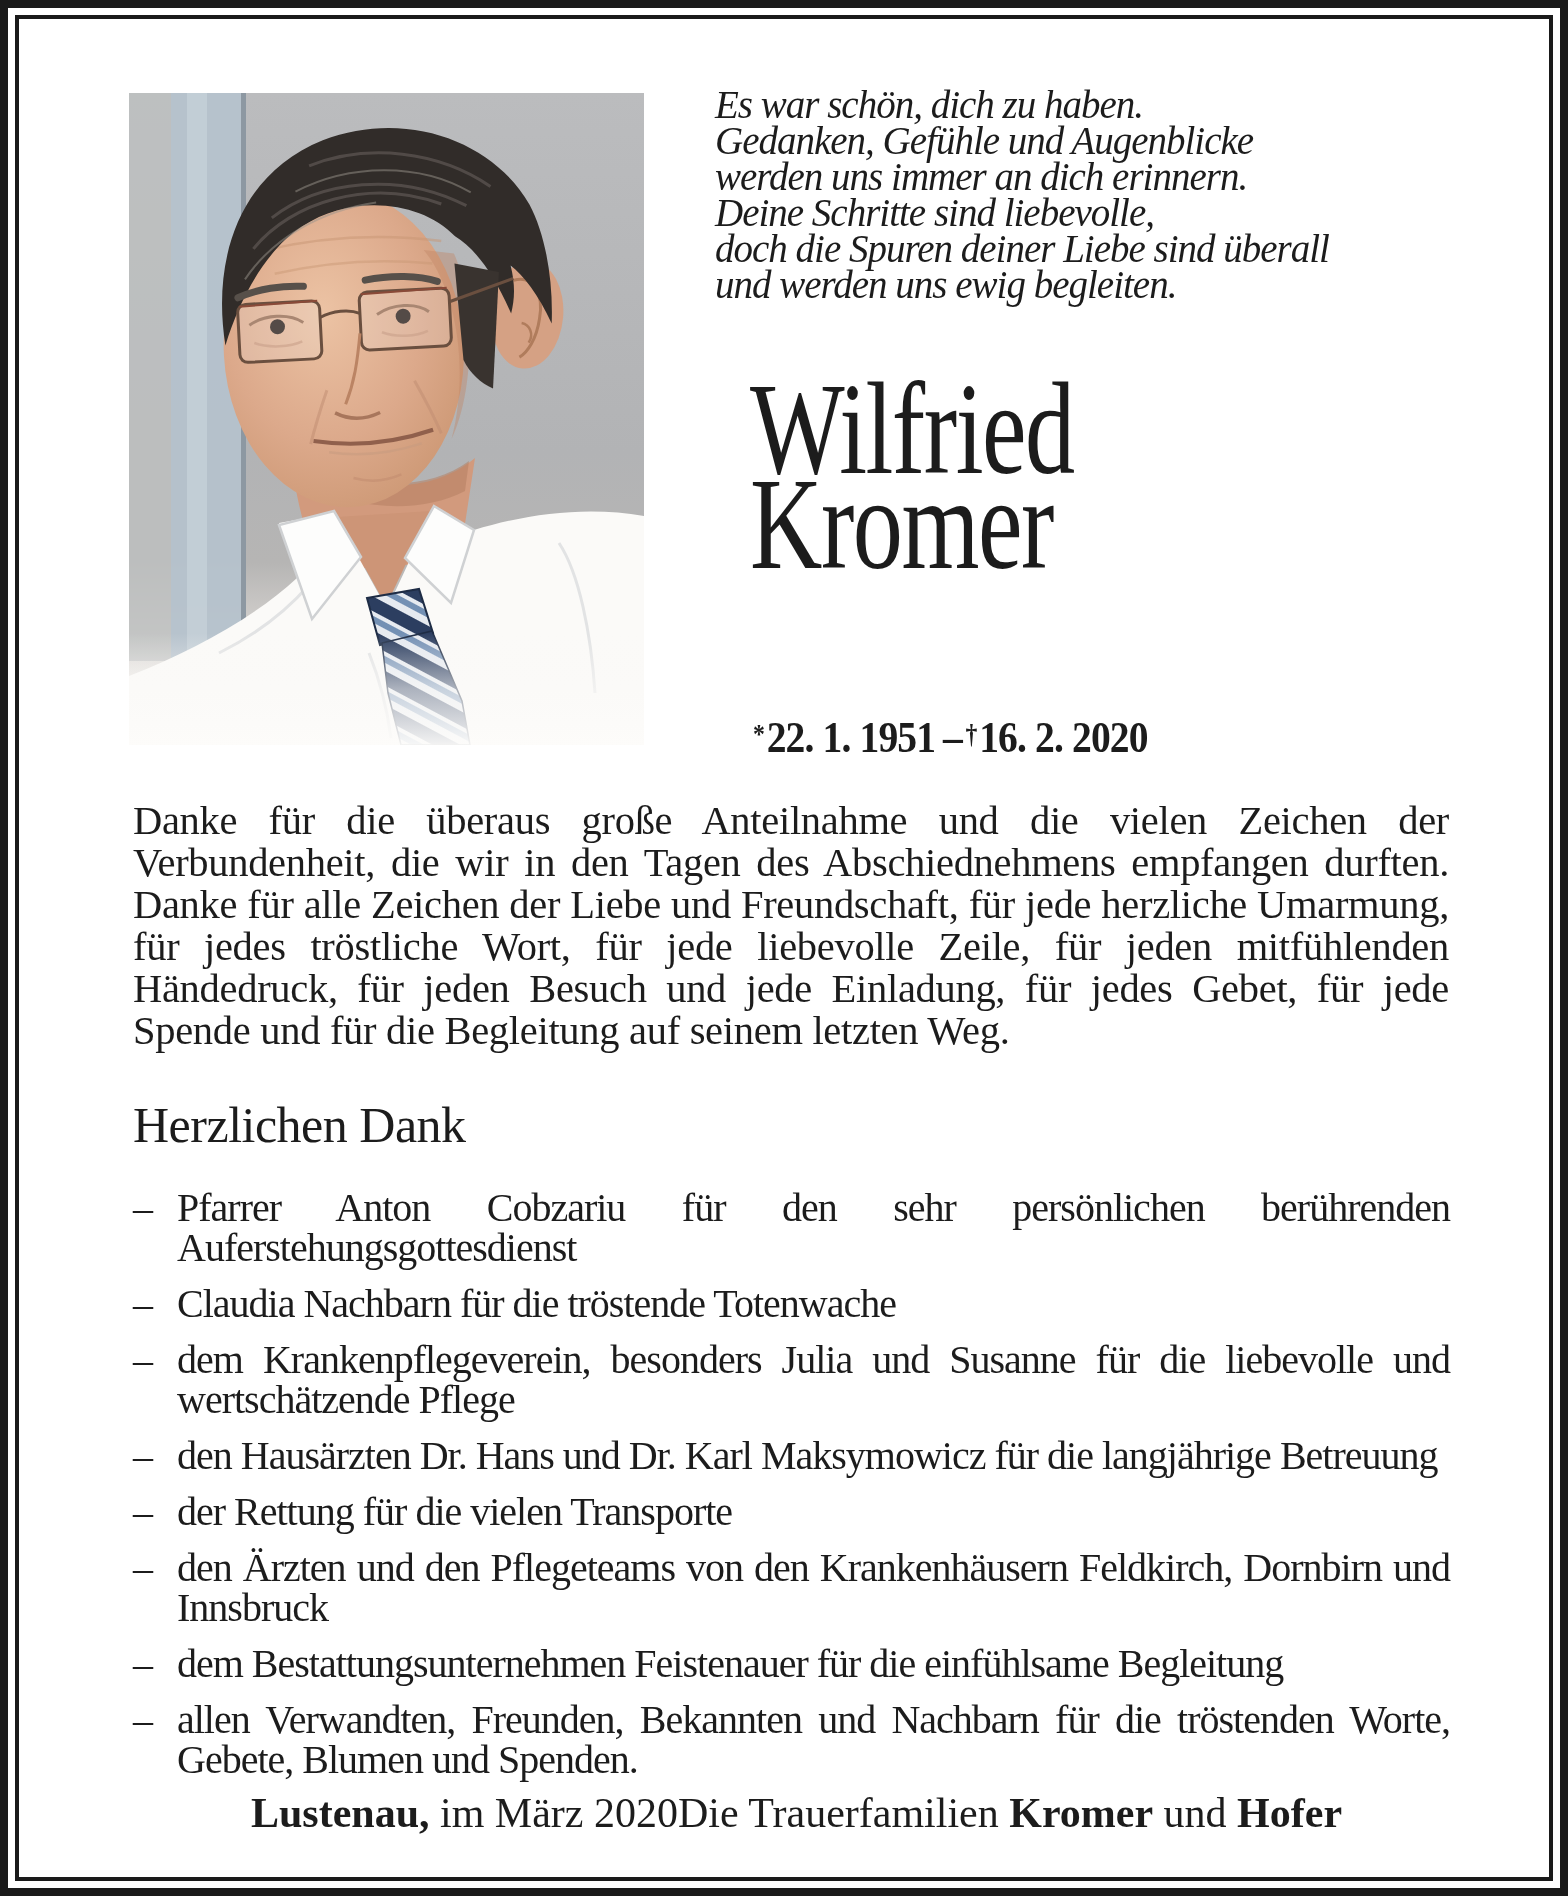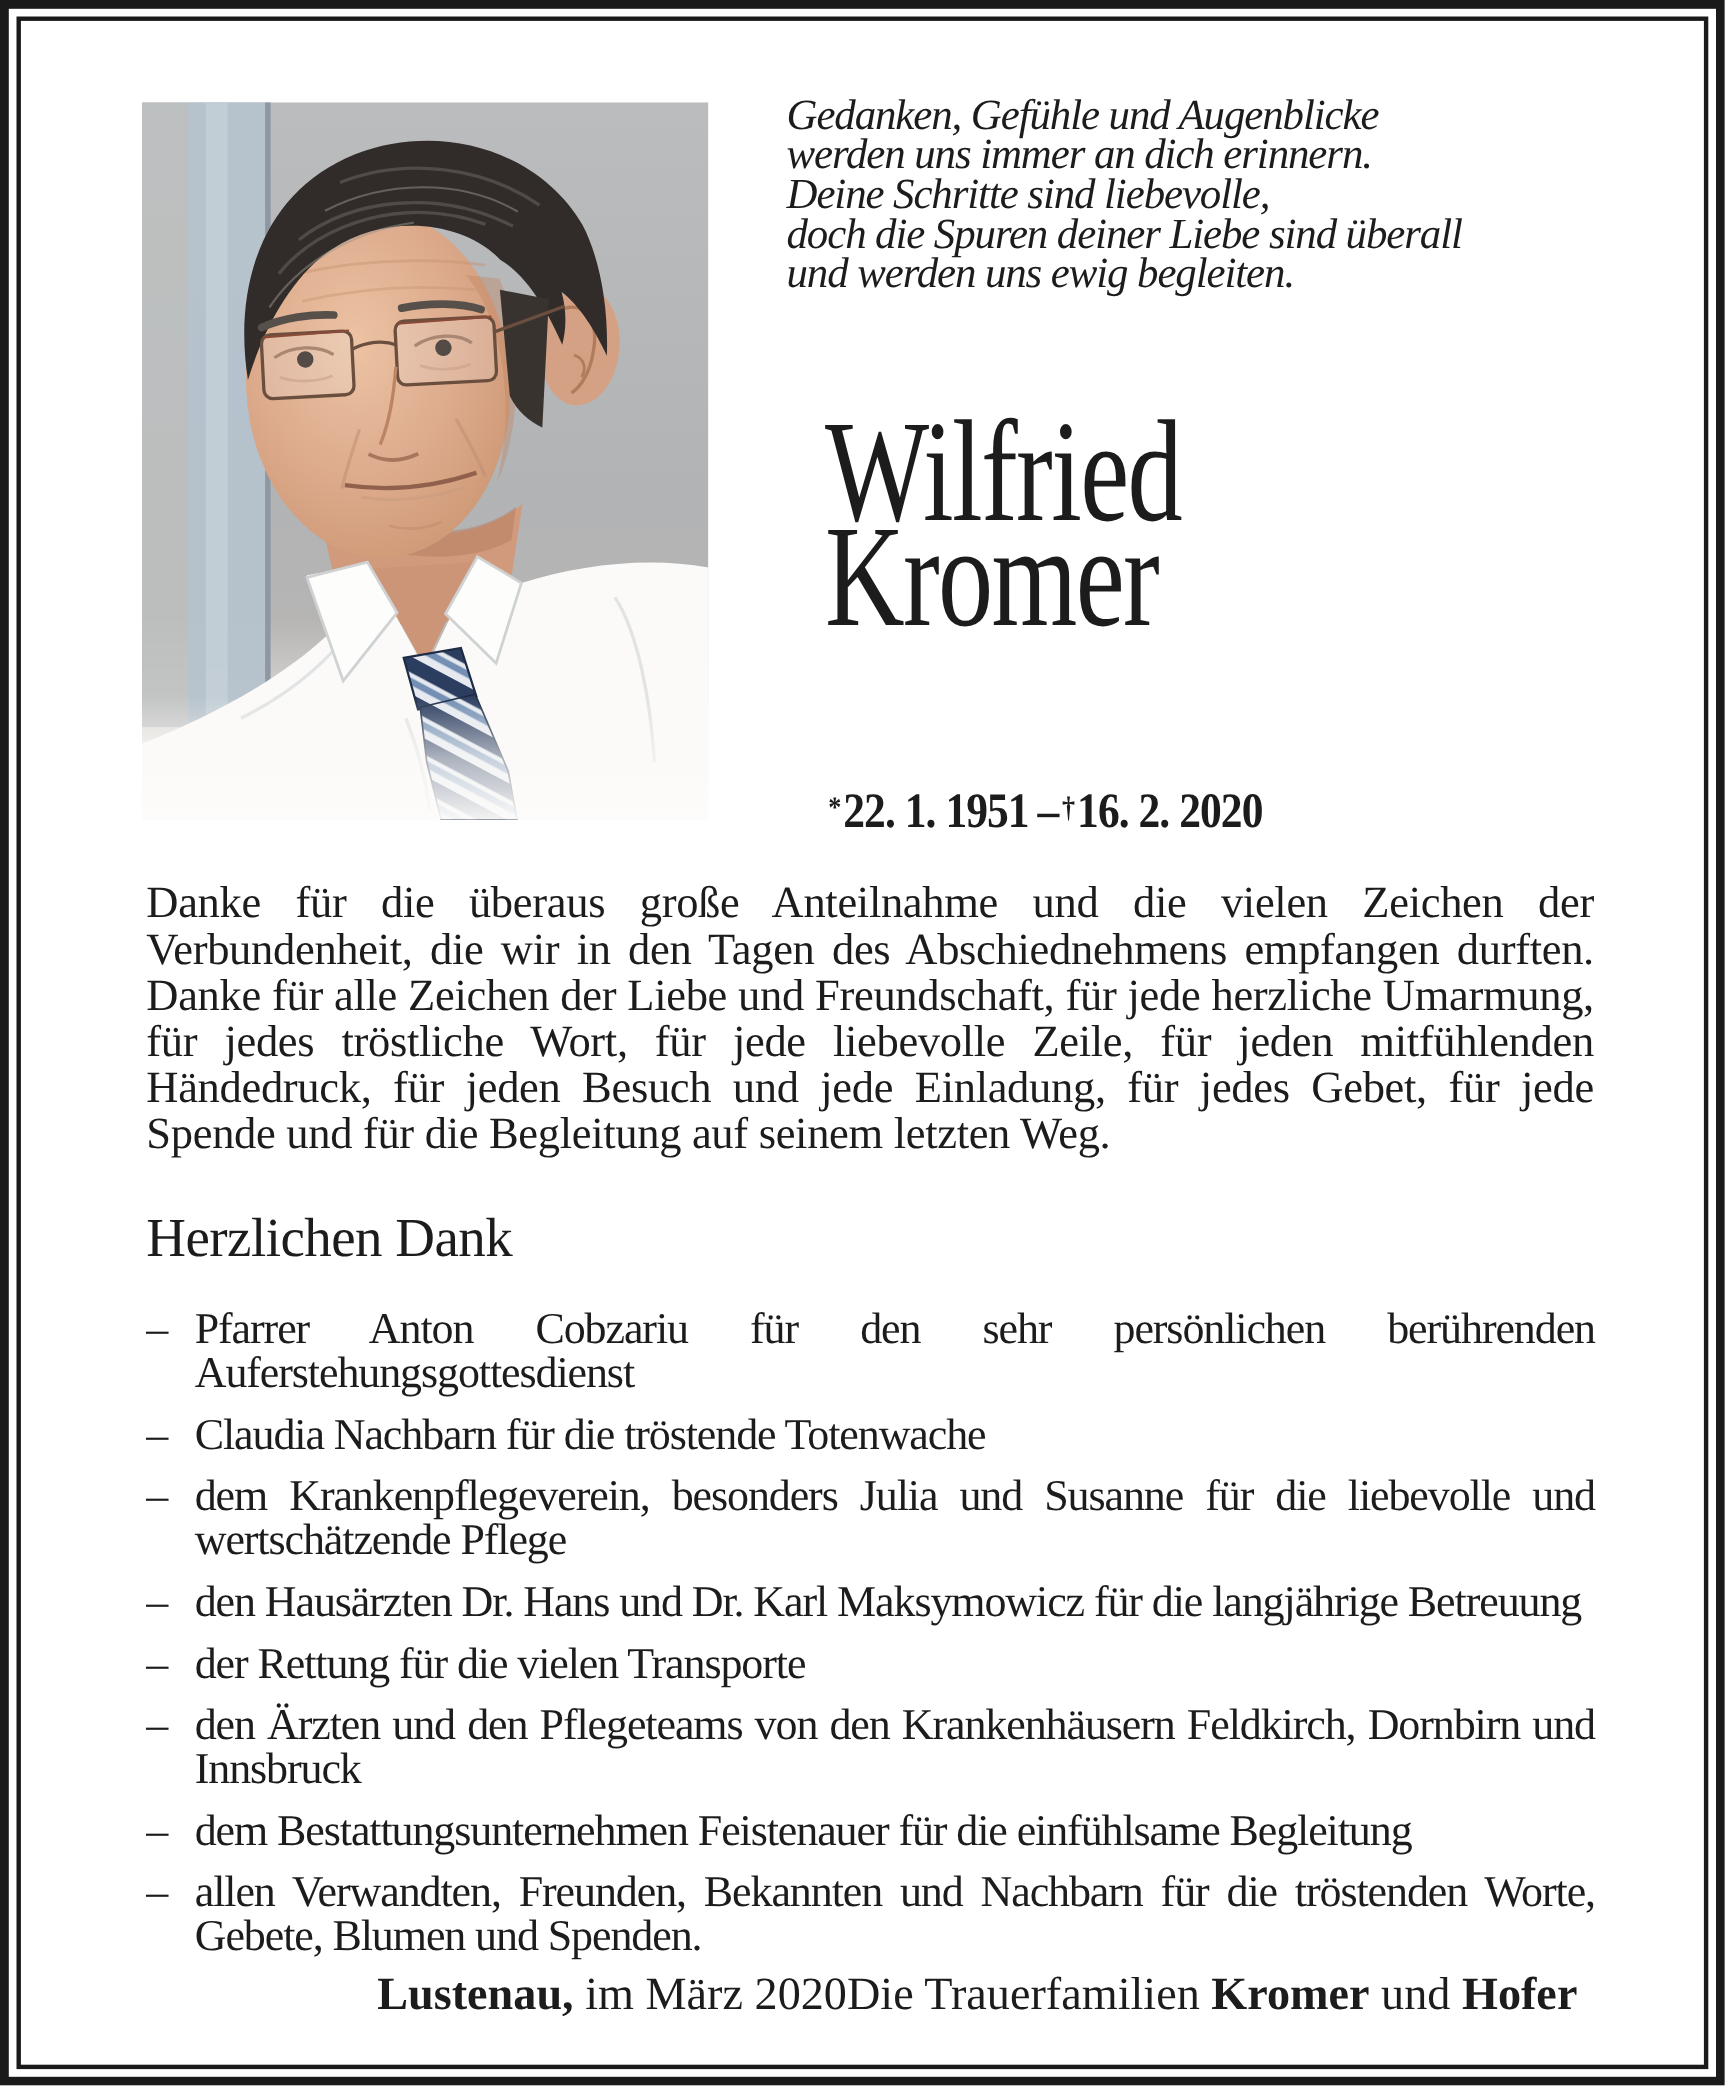--- a/index.html
+++ b/index.html
@@ -30,22 +30,22 @@
             font-size:40.5px;line-height:42px;text-align:justify;letter-spacing:-0.3px;}
 
   .heading{position:absolute;left:133px;top:1098px;margin:0;
            font-size:50px;line-height:54px;font-weight:normal;letter-spacing:-0.5px;}
 
   .thanks-list{position:absolute;left:133px;top:1172px;width:1317px;margin:0;padding:0;
                list-style:none;font-size:40px;line-height:40px;letter-spacing:-1px;}
   .thanks-item{margin:16px 0 5px 0;padding-left:44px;text-indent:-44px;text-align:justify;}
   .dash{display:inline-block;width:44px;text-indent:0;}
 
-  .footer{position:absolute;left:117px;top:1791px;width:1317px;
-          display:flex;justify-content:flex-end;
+  .footer{position:absolute;left:138px;top:1791px;width:1317px;
+          display:flex;justify-content:center;
           font-size:42px;line-height:44px;}
   .b{font-weight:bold;}
 </style>
 </head>
 <body>
 
 <div class="frame-outer"></div>
 <div class="frame-inner"></div>
 
 <svg class="photo" viewBox="0 0 515 652" xmlns="http://www.w3.org/2000/svg" role="img">
@@ -157,20 +157,21 @@
     <g>
       <polygon points="238,505 290,496 304,540 251,552" fill="url(#tieStripes)" stroke="#1e2c45" stroke-width="2"></polygon>
       <polygon points="253,550 303,538 333,608 341,652 272,652 259,600" fill="url(#tieStripes)" stroke="#1e2c45" stroke-width="1.5"></polygon>
     </g>
   </g>
 
   <rect x="0" y="540" width="515" height="112" fill="url(#fadeWhite)"></rect>
 </svg>
 
 <div class="poem">
+  <span class="poem-line">Es war schön, dich zu haben.</span>
   <span class="poem-line">Gedanken, Gefühle und Augenblicke</span>
   <span class="poem-line">werden uns immer an dich erinnern.</span>
   <span class="poem-line">Deine Schritte sind liebevolle,</span>
   <span class="poem-line">doch die Spuren deiner Liebe sind überall</span>
   <span class="poem-line">und werden uns ewig begleiten.</span>
 </div>
 
 <div class="name">
   <span class="name-line">Wilfried</span>
   <span class="name-line">Kromer</span>

